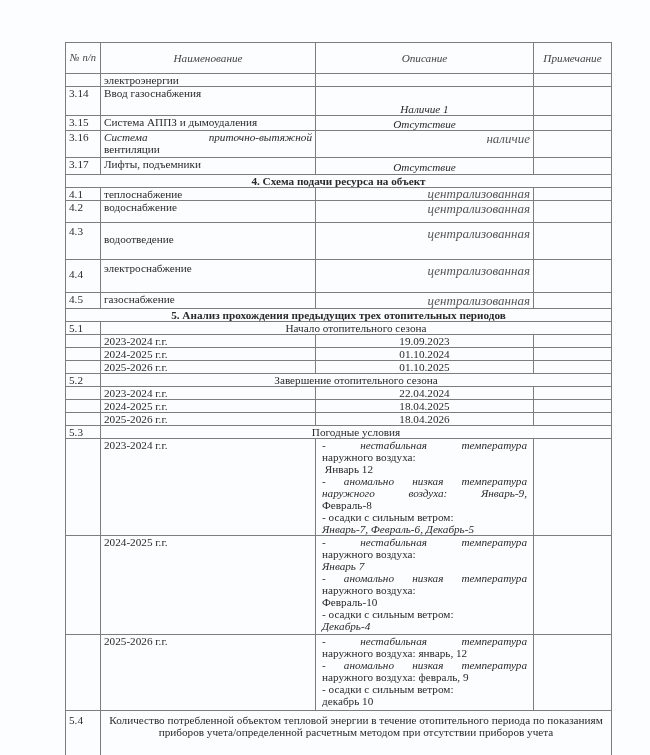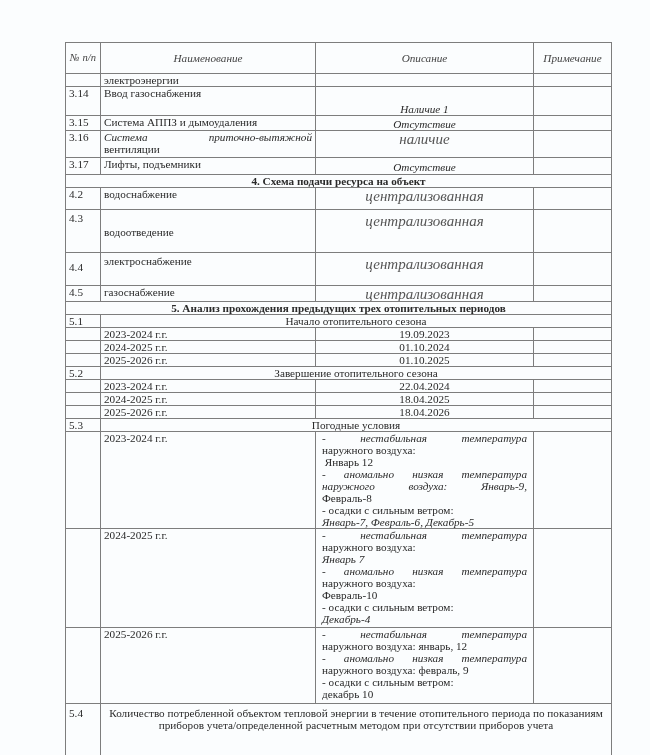--- a/index.html
+++ b/index.html
@@ -27,21 +27,21 @@
   }
   col.c1 { width: 35px; }
   col.c2 { width: 215px; }
   col.c3 { width: 218px; }
   col.c4 { width: 78px; }
 
   .hdr td { height: 30px; vertical-align: middle; font-style: italic; text-align: center; color: #444; }
   .hdr .num { font-size: 10.5px; line-height: 12px; }
   .center { text-align: center; }
   .italic { font-style: italic; }
-  .small-it { font-style: italic; font-size: 15px; color: #555; }
+  .small-it { font-style: italic; font-size: 13px; color: #555; text-align: right; }
   .section td { font-weight: bold; text-align: center; height: 11px; padding: 0; }
   .r11 td { height: 11px; }
   .r12 td { height: 12px; }
   .r14 td { height: 13px; }
   .r20 td { height: 19px; }
   .r26 td { height: 26px; }
   .r25 td { height: 24px; }
   .desc-cell { padding: 0 6px; }
   .desc-line { display: block; }
   .desc-line.j { text-align: justify; text-align-last: justify; font-style: italic; }
@@ -100,29 +100,35 @@
   <tr class="r14">
     <td>3.17</td>
     <td>Лифты, подъемники</td>
     <td class="center italic" style="padding-top:3px">Отсутствие</td>
     <td></td>
   </tr>
 
   <tr class="section">
     <td colspan="4">4. Схема подачи ресурса на объект</td>
   </tr>
+  <tr class="r11">
+    <td>4.1</td>
+    <td>теплоснабжение</td>
+    <td class="center small-it">централизованная</td>
+    <td></td>
+  </tr>
   <tr class="r20">
     <td>4.2</td>
     <td>водоснабжение</td>
     <td class="center small-it" style="padding-top:2px">централизованная</td>
     <td></td>
   </tr>
   <tr class="r26">
     <td style="padding-top:2px">4.3</td>
-    <td style="padding-top:16px">водоотведение</td>
+    <td style="padding-top:10px">водоотведение</td>
     <td class="center small-it" style="padding-top:5px">централизованная</td>
     <td></td>
   </tr>
   <tr class="r25">
     <td style="padding-top:8px">4.4</td>
     <td style="padding-top:2px">электроснабжение</td>
     <td class="center small-it" style="padding-top:5px">централизованная</td>
     <td></td>
   </tr>
   <tr class="r14">

